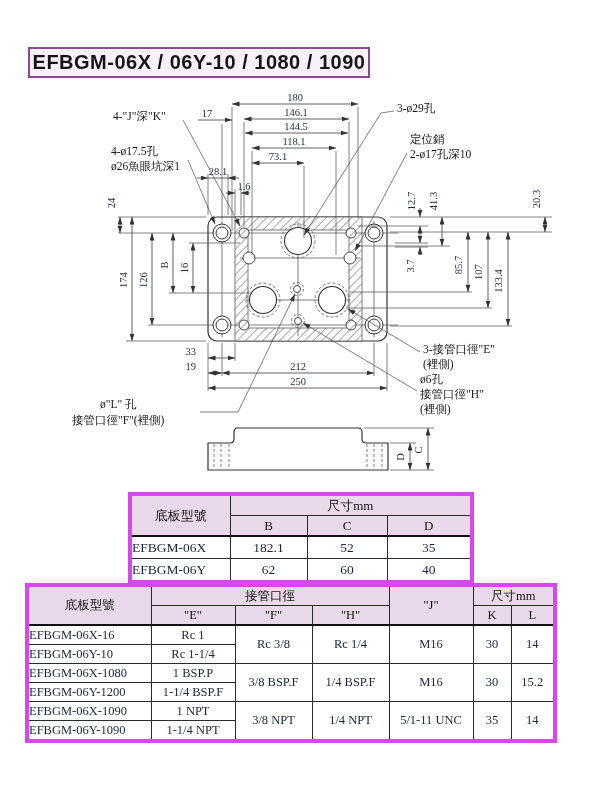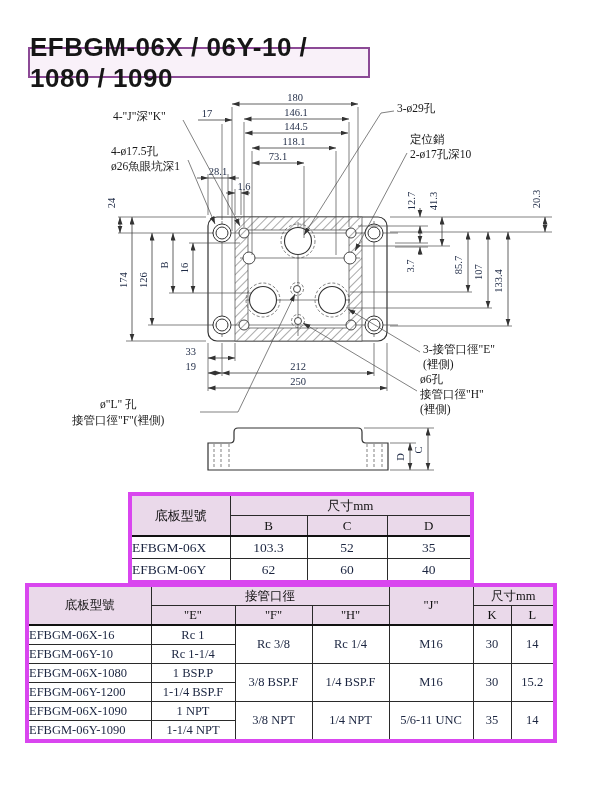--- a/index.html
+++ b/index.html
@@ -5,21 +5,21 @@
   html,body { margin:0; padding:0; }
   body {
     width:600px; height:800px; position:relative; background:#ffffff;
     font-family:"Liberation Serif", serif;
   }
   .title-box {
     position:absolute; left:28px; top:47px; width:342px; height:31px;
     box-sizing:border-box; border:2px solid #8c4a96; background:#f9f1f9;
     display:flex; align-items:center; justify-content:center;
     font-family:"Liberation Sans", sans-serif; font-weight:bold;
-    font-size:26px; color:#161616; letter-spacing:.5px;
+    font-size:20px; color:#161616; letter-spacing:.5px;
   }
   svg { position:absolute; left:0; top:0; }
   svg text { font-family:"Liberation Serif", serif; }
   .dimtxt { font-size:10.5px; fill:#1e2a45; }
   .cn     { font-size:11.5px; fill:#181818; }
   .thin   { stroke:#4a4a4a; stroke-width:.7; fill:none; }
   .med    { stroke:#333; stroke-width:1.2; fill:none; }
   .dash   { stroke-dasharray:3 2; }
   .dimln  { stroke:#3a3a3a; stroke-width:.8; fill:none; }
   table { position:absolute; border-collapse:collapse; table-layout:fixed;
@@ -274,21 +274,21 @@
     <th rowspan="2" class="hdr thickb">底板型號</th>
     <th colspan="3" class="hdr">尺寸mm</th>
   </tr>
   <tr>
     <th class="hdr thickb">B</th>
     <th class="hdr thickb">C</th>
     <th class="hdr thickb">D</th>
   </tr>
   <tr>
     <td class="model-cell">EFBGM-06X</td>
-    <td>103.3</td>
+    <td>182.1</td>
     <td>52</td>
     <td>35</td>
   </tr>
   <tr>
     <td class="model-cell">EFBGM-06Y</td>
     <td>62</td>
     <td>60</td>
     <td>40</td>
   </tr>
 </tbody>
@@ -342,21 +342,21 @@
   </tr>
   <tr>
     <td class="model-cell">EFBGM-06Y-1200</td>
     <td>1-1/4 BSP.F</td>
   </tr>
   <tr>
     <td class="model-cell">EFBGM-06X-1090</td>
     <td>1 NPT</td>
     <td rowspan="2">3/8 NPT</td>
     <td rowspan="2">1/4 NPT</td>
-    <td rowspan="2">5/6-11 UNC</td>
+    <td rowspan="2">5/1-11 UNC</td>
     <td rowspan="2">35</td>
     <td rowspan="2">14</td>
   </tr>
   <tr>
     <td class="model-cell">EFBGM-06Y-1090</td>
     <td>1-1/4 NPT</td>
   </tr>
 </tbody>
   </table>
 

